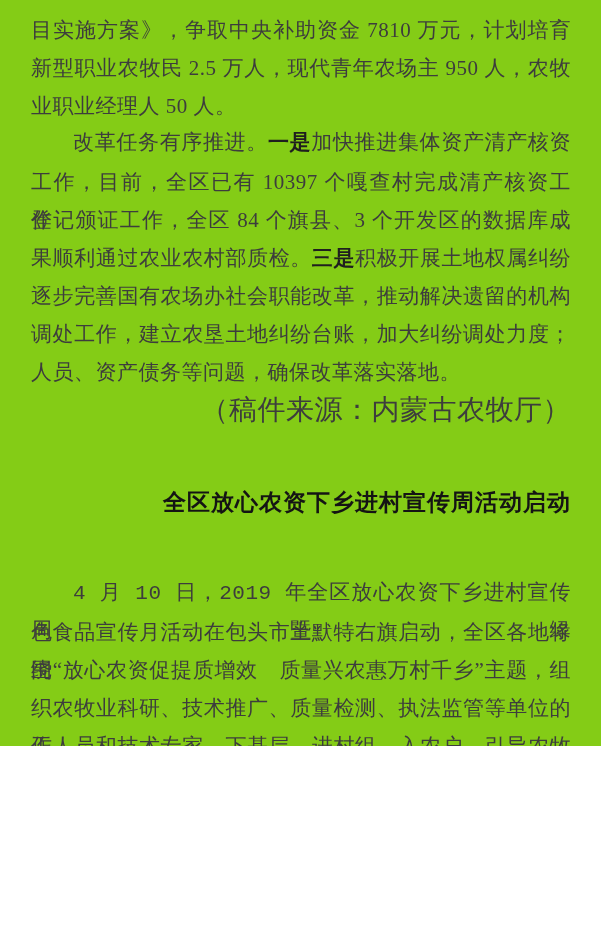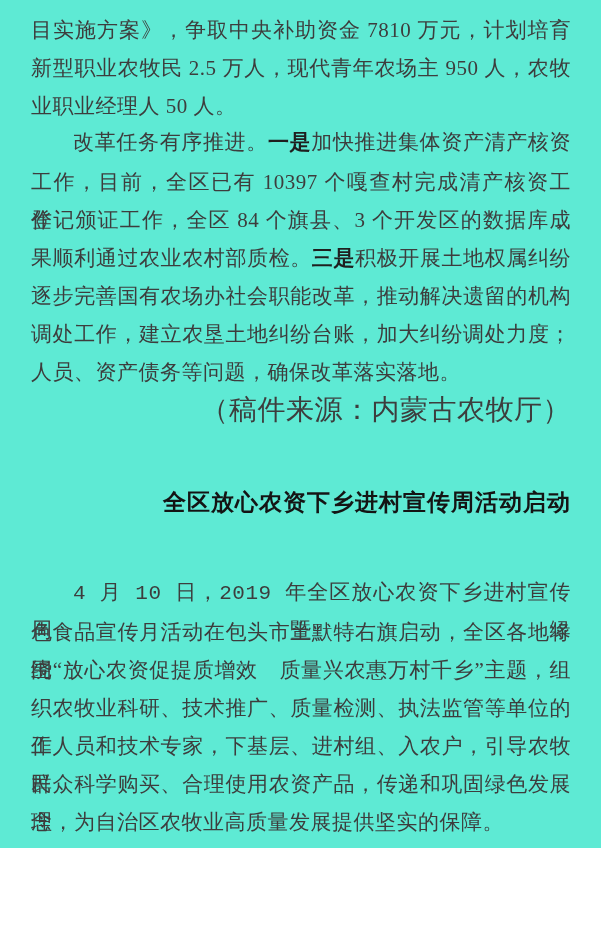--- a/index.html
+++ b/index.html
@@ -1,21 +1,21 @@
 <!DOCTYPE html>
 <html><head>
 <meta charset="utf-8">
 <style>
   html, body { margin: 0; padding: 0; }
   body { background: #ffffff; }
   .page {
     position: relative;
     width: 601px;
-    height: 848px;
-    background: #5eead4;
+    height: 746px;
+    background: #84cc16;
     overflow: hidden;
     font-family: "Liberation Serif", "DejaVu Serif", serif;
   }
   .content {
     position: absolute;
     left: 31px;
     top: 0;
     width: 540px;
   }
   .para { margin: 0; padding: 0; }

